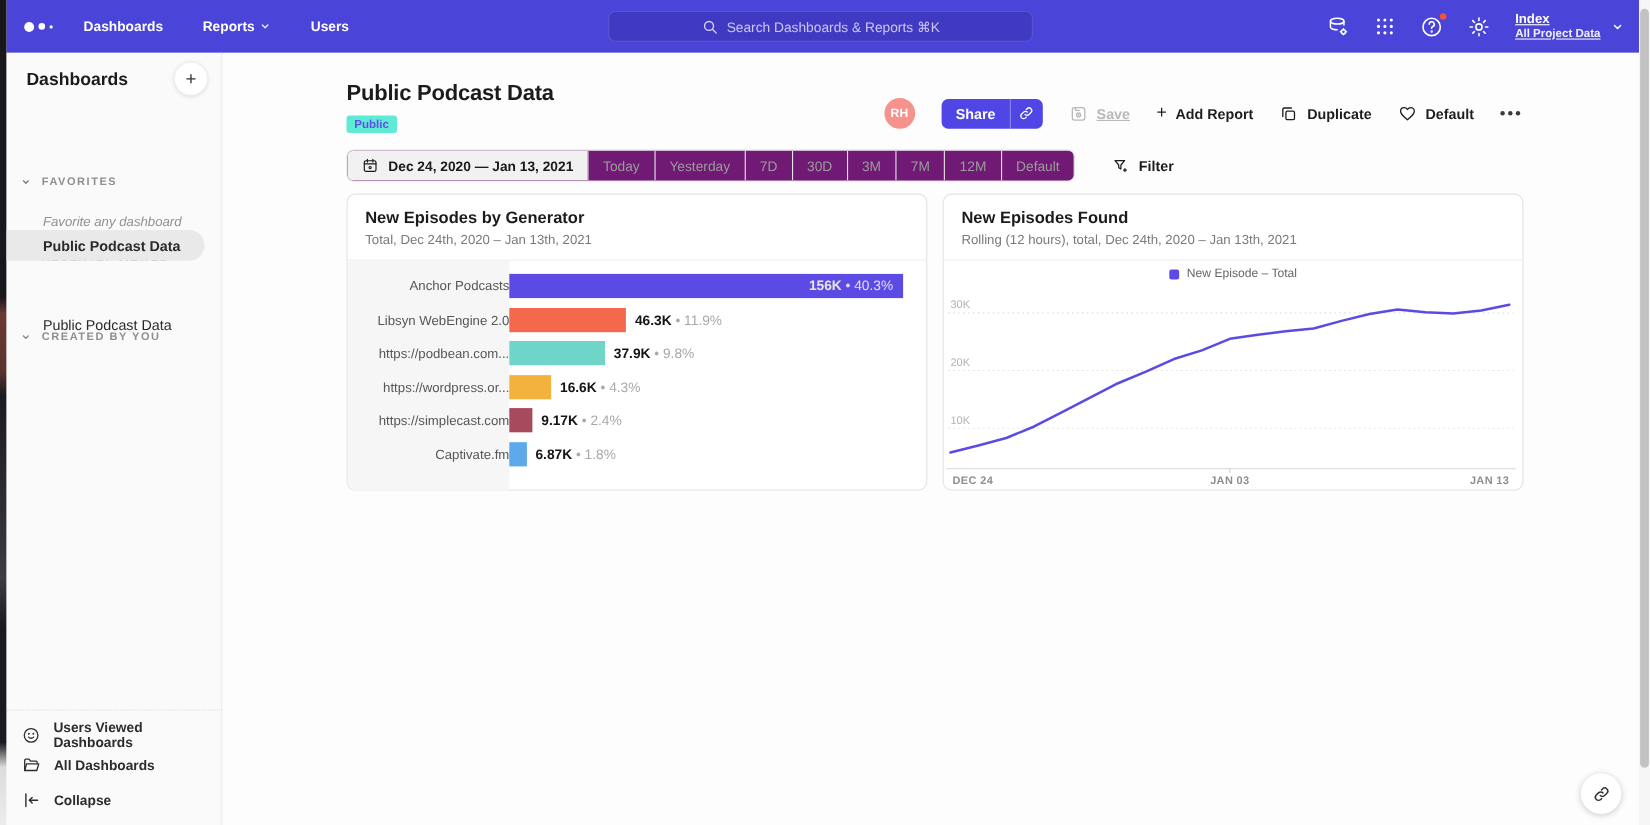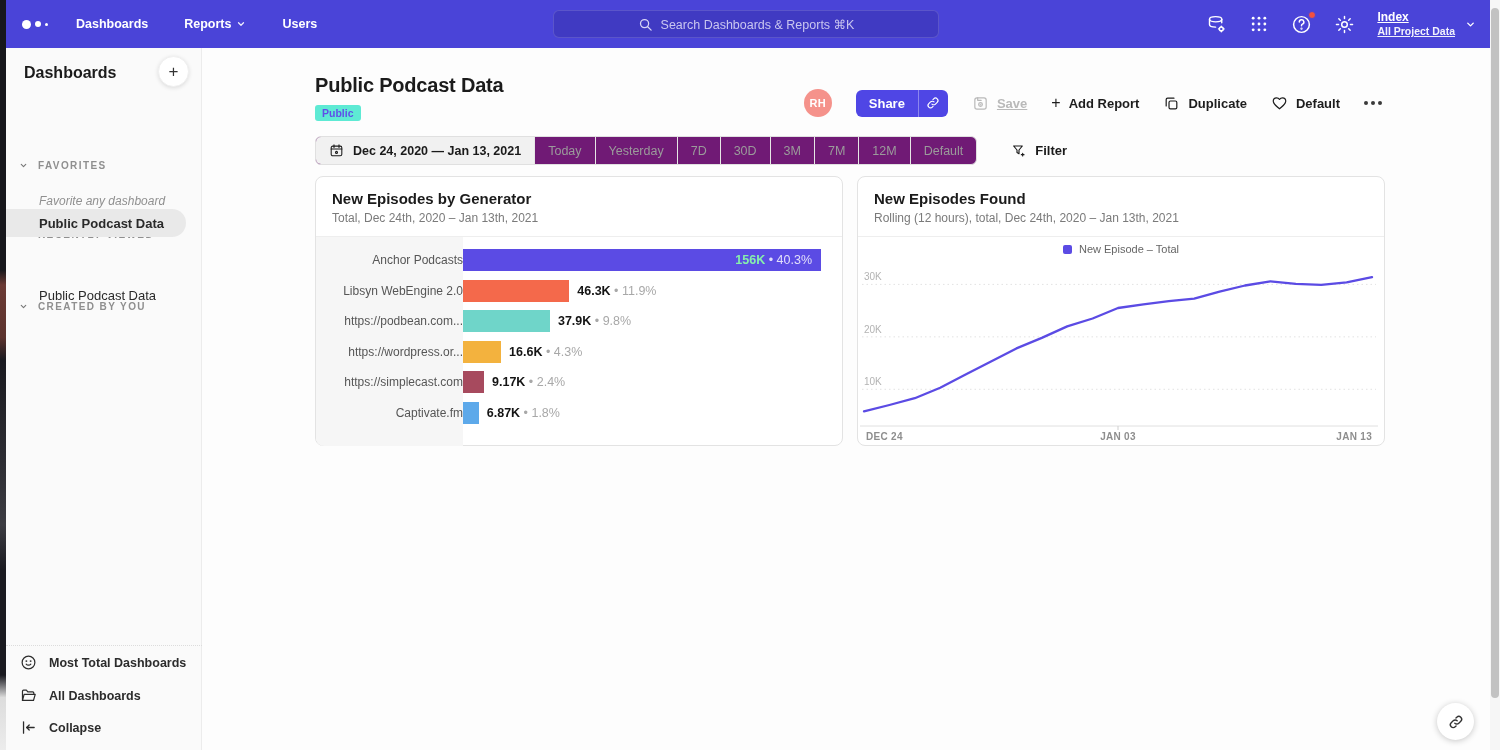--- a/index.html
+++ b/index.html
@@ -83,21 +83,21 @@
   
   .bar-body { position:relative; height:209px; }
   .bar-labelcol { position:absolute; left:0; top:0; width:147px; height:209px; background:#f6f6f6; border-bottom-left-radius:8px; }
   .bar-row { position:absolute; left:0; width:100%; height:22px; display:flex; align-items:center; }
   .bar-cat { width:147px; text-align:right; font-size:12px; color:#565656; flex:none; }
   .bar-rect { height:22px; position:relative; flex:none; }
   .bar-val { font-size:12.5px; white-space:nowrap; margin-left:8px; }
   .bar-val b { font-weight:700; color:#141414; }
   .bar-val span { color:#a8a8a8; }
   .bar-val.inside { position:absolute; right:9px; top:50%; transform:translateY(-50%); margin:0; }
-  .bar-val.inside b { color:#86efac;margin-left:16px; }
+  .bar-val.inside b { color:#e5e5e5;margin-left:16px; }
   .bar-val.inside span { color:rgba(255,255,255,.82); }
 
   
   .line-body { position:relative; height:209px; }
   .legend { height:24px; display:flex; align-items:center; justify-content:center; gap:7px; font-size:11px; color:#666; }
   .legend .swatch { width:9px; height:9px; border-radius:2px; flex:none; }
 
   
   .fab { position:absolute; left:1437px; top:703px; width:37px; height:37px; border-radius:50%; background:#fff;
     box-shadow:0 1px 6px rgba(0,0,0,.22); display:flex; align-items:center; justify-content:center; cursor:pointer; }
@@ -214,21 +214,21 @@
   <div class="sb-item" style="top:233px">Public Podcast Data</div>
 
   <div class="sb-footer-divider"></div>
   <div class="sb-foot" style="top:606px">
     <svg width="17" height="17" viewBox="0 0 24 24" fill="none" stroke="#2c2c2c" stroke-width="1.7" stroke-linecap="round">
         <circle cx="12" cy="12" r="9"></circle>
         <circle cx="9" cy="10" r=".5" fill="#2c2c2c"></circle>
         <circle cx="15" cy="10" r=".5" fill="#2c2c2c"></circle>
         <path d="M8.7 14.3a4.3 4.3 0 0 0 6.6 0"></path>
       </svg>
-    <span>Most Total Dashboards</span>
+    <span>Users Viewed Dashboards</span>
   </div>
   <div class="sb-foot" style="top:639px">
     <svg width="17" height="17" viewBox="0 0 24 24" fill="none" stroke="#2c2c2c" stroke-width="1.7" stroke-linecap="round" stroke-linejoin="round">
         <path d="M3.5 19V6a1.5 1.5 0 0 1 1.5-1.5h4l2 2.5h7a1.5 1.5 0 0 1 1.5 1.5v1"></path>
         <path d="M3.5 19l2.3-8.5h15.7L19 19H3.5z"></path>
       </svg>
     <span>All Dashboards</span>
   </div>
   <div class="sb-foot" style="top:671px">
     <svg width="17" height="17" viewBox="0 0 24 24" fill="none" stroke="#2c2c2c" stroke-width="1.8" stroke-linecap="round" stroke-linejoin="round">

